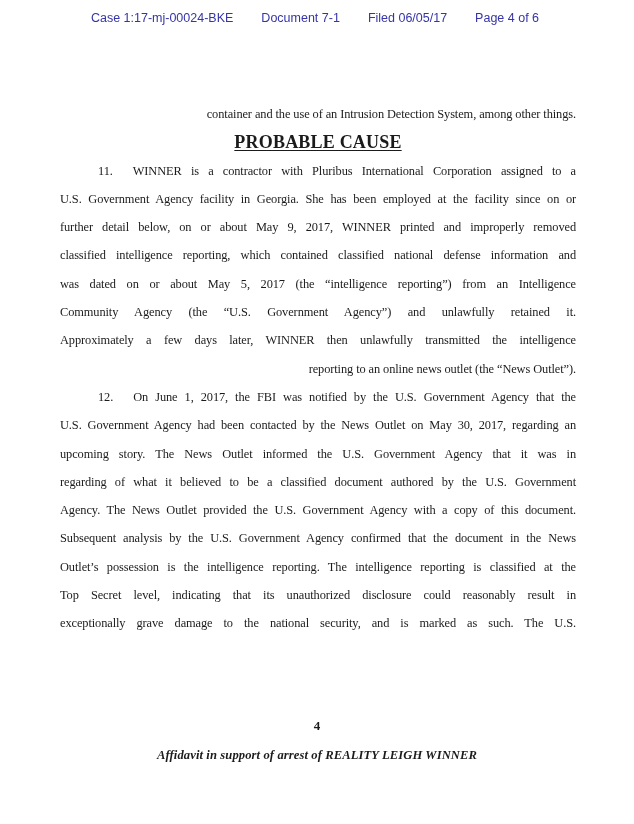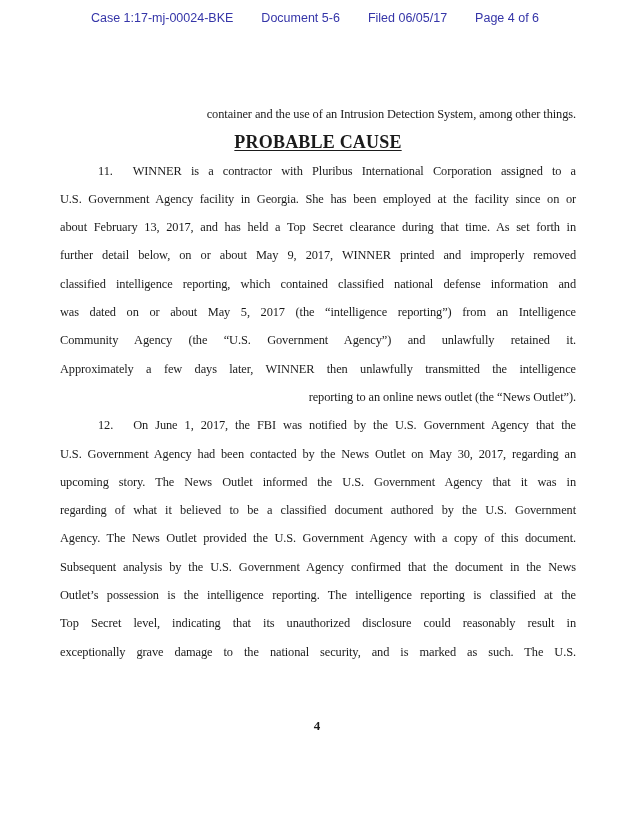--- a/index.html
+++ b/index.html
@@ -97,35 +97,34 @@
     letter-spacing: 0.1px;
   }
 </style>
 </head>
 <body>
 
 <div class="page">
 
   <div class="court-header">
       <span>Case 1:17-mj-00024-BKE</span>
-      <span>Document 5-6</span>
+      <span>Document 7-1</span>
       <span>Filed 06/05/17</span>
       <span>Page 4 of 6</span>
     </div>
 
   <div class="body-block">
 
     <div class="line plain"><span>container and the use of an Intrusion Detection System, among other things.</span></div>
 
     <div class="line headline"><span class="heading-text">PROBABLE CAUSE</span></div>
 
     <div class="line just"><span class="indent"></span><span class="pnum">11.</span><span class="numgap"></span><span>WINNER is a contractor with Pluribus International Corporation assigned to a</span></div>
 
     <div class="line just"><span>U.S. Government Agency facility in Georgia.  She has been employed at the facility since on or</span></div>
-    <div class="line just"><span>about February 13, 2017, and has held a Top Secret clearance during that time.  As set forth in</span></div>
     <div class="line just"><span>further detail below, on or about May 9, 2017, WINNER printed and improperly removed</span></div>
     <div class="line just"><span>classified intelligence reporting, which contained classified national defense information and</span></div>
     <div class="line just"><span>was dated on or about May 5, 2017 (the “intelligence reporting”) from an Intelligence</span></div>
     <div class="line just"><span>Community Agency (the “U.S. Government Agency”) and unlawfully retained it.</span></div>
     <div class="line just"><span>Approximately a few days later, WINNER then unlawfully transmitted the intelligence</span></div>
 
     <div class="line plain"><span>reporting to an online news outlet (the “News Outlet”).</span></div>
 
     <div class="line just"><span class="indent"></span><span class="pnum">12.</span><span class="numgap"></span><span>On June 1, 2017, the FBI was notified by the U.S. Government Agency that the</span></div>
 
@@ -134,14 +133,15 @@
     <div class="line just"><span>regarding of what it believed to be a classified document authored by the U.S. Government</span></div>
     <div class="line just"><span>Agency.  The News Outlet provided the U.S. Government Agency with a copy of this document.</span></div>
     <div class="line just"><span>Subsequent analysis by the U.S. Government Agency confirmed that the document in the News</span></div>
     <div class="line just"><span>Outlet’s possession is the intelligence reporting.  The intelligence reporting is classified at the</span></div>
     <div class="line just"><span>Top Secret level, indicating that its unauthorized disclosure could reasonably result in</span></div>
     <div class="line just"><span>exceptionally grave damage to the national security, and is marked as such.  The U.S.</span></div>
 
   </div>
 
   <div class="page-number">4</div>
+  <div class="footer-title">Affidavit in support of arrest of REALITY LEIGH WINNER</div>
 
 </div>
 
 </body></html>

